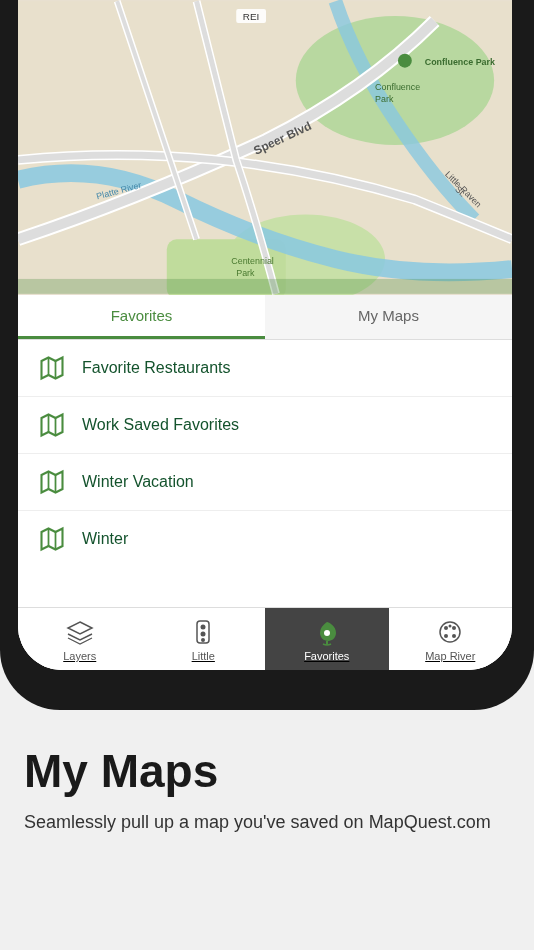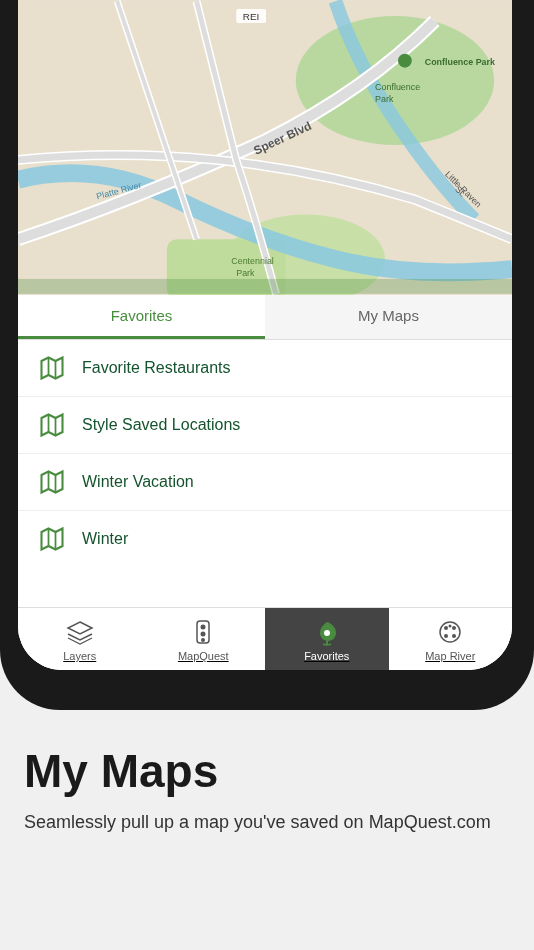--- a/index.html
+++ b/index.html
@@ -244,21 +244,21 @@
           <line x1="15" y1="6" x2="15" y2="21" stroke="#4a8c3f" stroke-width="1.5"></line>
         </svg>
         <span class="list-item-text">Favorite Restaurants</span>
       </div>
       <div class="list-item">
         <svg class="map-icon icon-map" viewBox="0 0 24 24" fill="none" xmlns="http://www.w3.org/2000/svg">
           <path d="M3 6l6-3 6 3 6-3v15l-6 3-6-3-6 3V6z" stroke="#4a8c3f" stroke-width="1.8" fill="none"></path>
           <line x1="9" y1="3" x2="9" y2="18" stroke="#4a8c3f" stroke-width="1.5"></line>
           <line x1="15" y1="6" x2="15" y2="21" stroke="#4a8c3f" stroke-width="1.5"></line>
         </svg>
-        <span class="list-item-text">Style Saved Locations</span>
+        <span class="list-item-text">Work Saved Favorites</span>
       </div>
       <div class="list-item">
         <svg class="map-icon icon-map" viewBox="0 0 24 24" fill="none" xmlns="http://www.w3.org/2000/svg">
           <path d="M3 6l6-3 6 3 6-3v15l-6 3-6-3-6 3V6z" stroke="#4a8c3f" stroke-width="1.8" fill="none"></path>
           <line x1="9" y1="3" x2="9" y2="18" stroke="#4a8c3f" stroke-width="1.5"></line>
           <line x1="15" y1="6" x2="15" y2="21" stroke="#4a8c3f" stroke-width="1.5"></line>
         </svg>
         <span class="list-item-text">Winter Vacation</span>
       </div>
       <div class="list-item">
@@ -282,21 +282,21 @@
         <span class="nav-label">Layers</span>
       </div>
 
       <div class="nav-item">
         <svg class="nav-icon" viewBox="0 0 28 28" xmlns="http://www.w3.org/2000/svg">
           <rect x="8" y="3" width="12" height="22" rx="3" stroke="#555" stroke-width="1.5" fill="none"></rect>
           <circle cx="14" cy="9" r="2.5" fill="#555"></circle>
           <circle cx="14" cy="16" r="2.5" fill="#555"></circle>
           <circle cx="14" cy="22" r="2" fill="#555"></circle>
         </svg>
-        <span class="nav-label">MapQuest</span>
+        <span class="nav-label">Little</span>
       </div>
 
       <div class="nav-item active">
         <svg class="nav-icon" viewBox="0 0 28 28" xmlns="http://www.w3.org/2000/svg">
           <path d="M14 4 C14 4 7 8 7 15 C7 19.4 10.6 23 15 23 C19.4 23 23 19.4 23 15 C23 8 16 4 14 4 Z" fill="#4a8c3f"></path>
           <circle cx="14" cy="15" r="3" fill="white"></circle>
           <path d="M14 23 L14 27" stroke="#4a8c3f" stroke-width="2"></path>
           <path d="M10 26 Q14 28 18 26" stroke="#4a8c3f" stroke-width="1.5" fill="none"></path>
         </svg>
         <span class="nav-label">Favorites</span>

